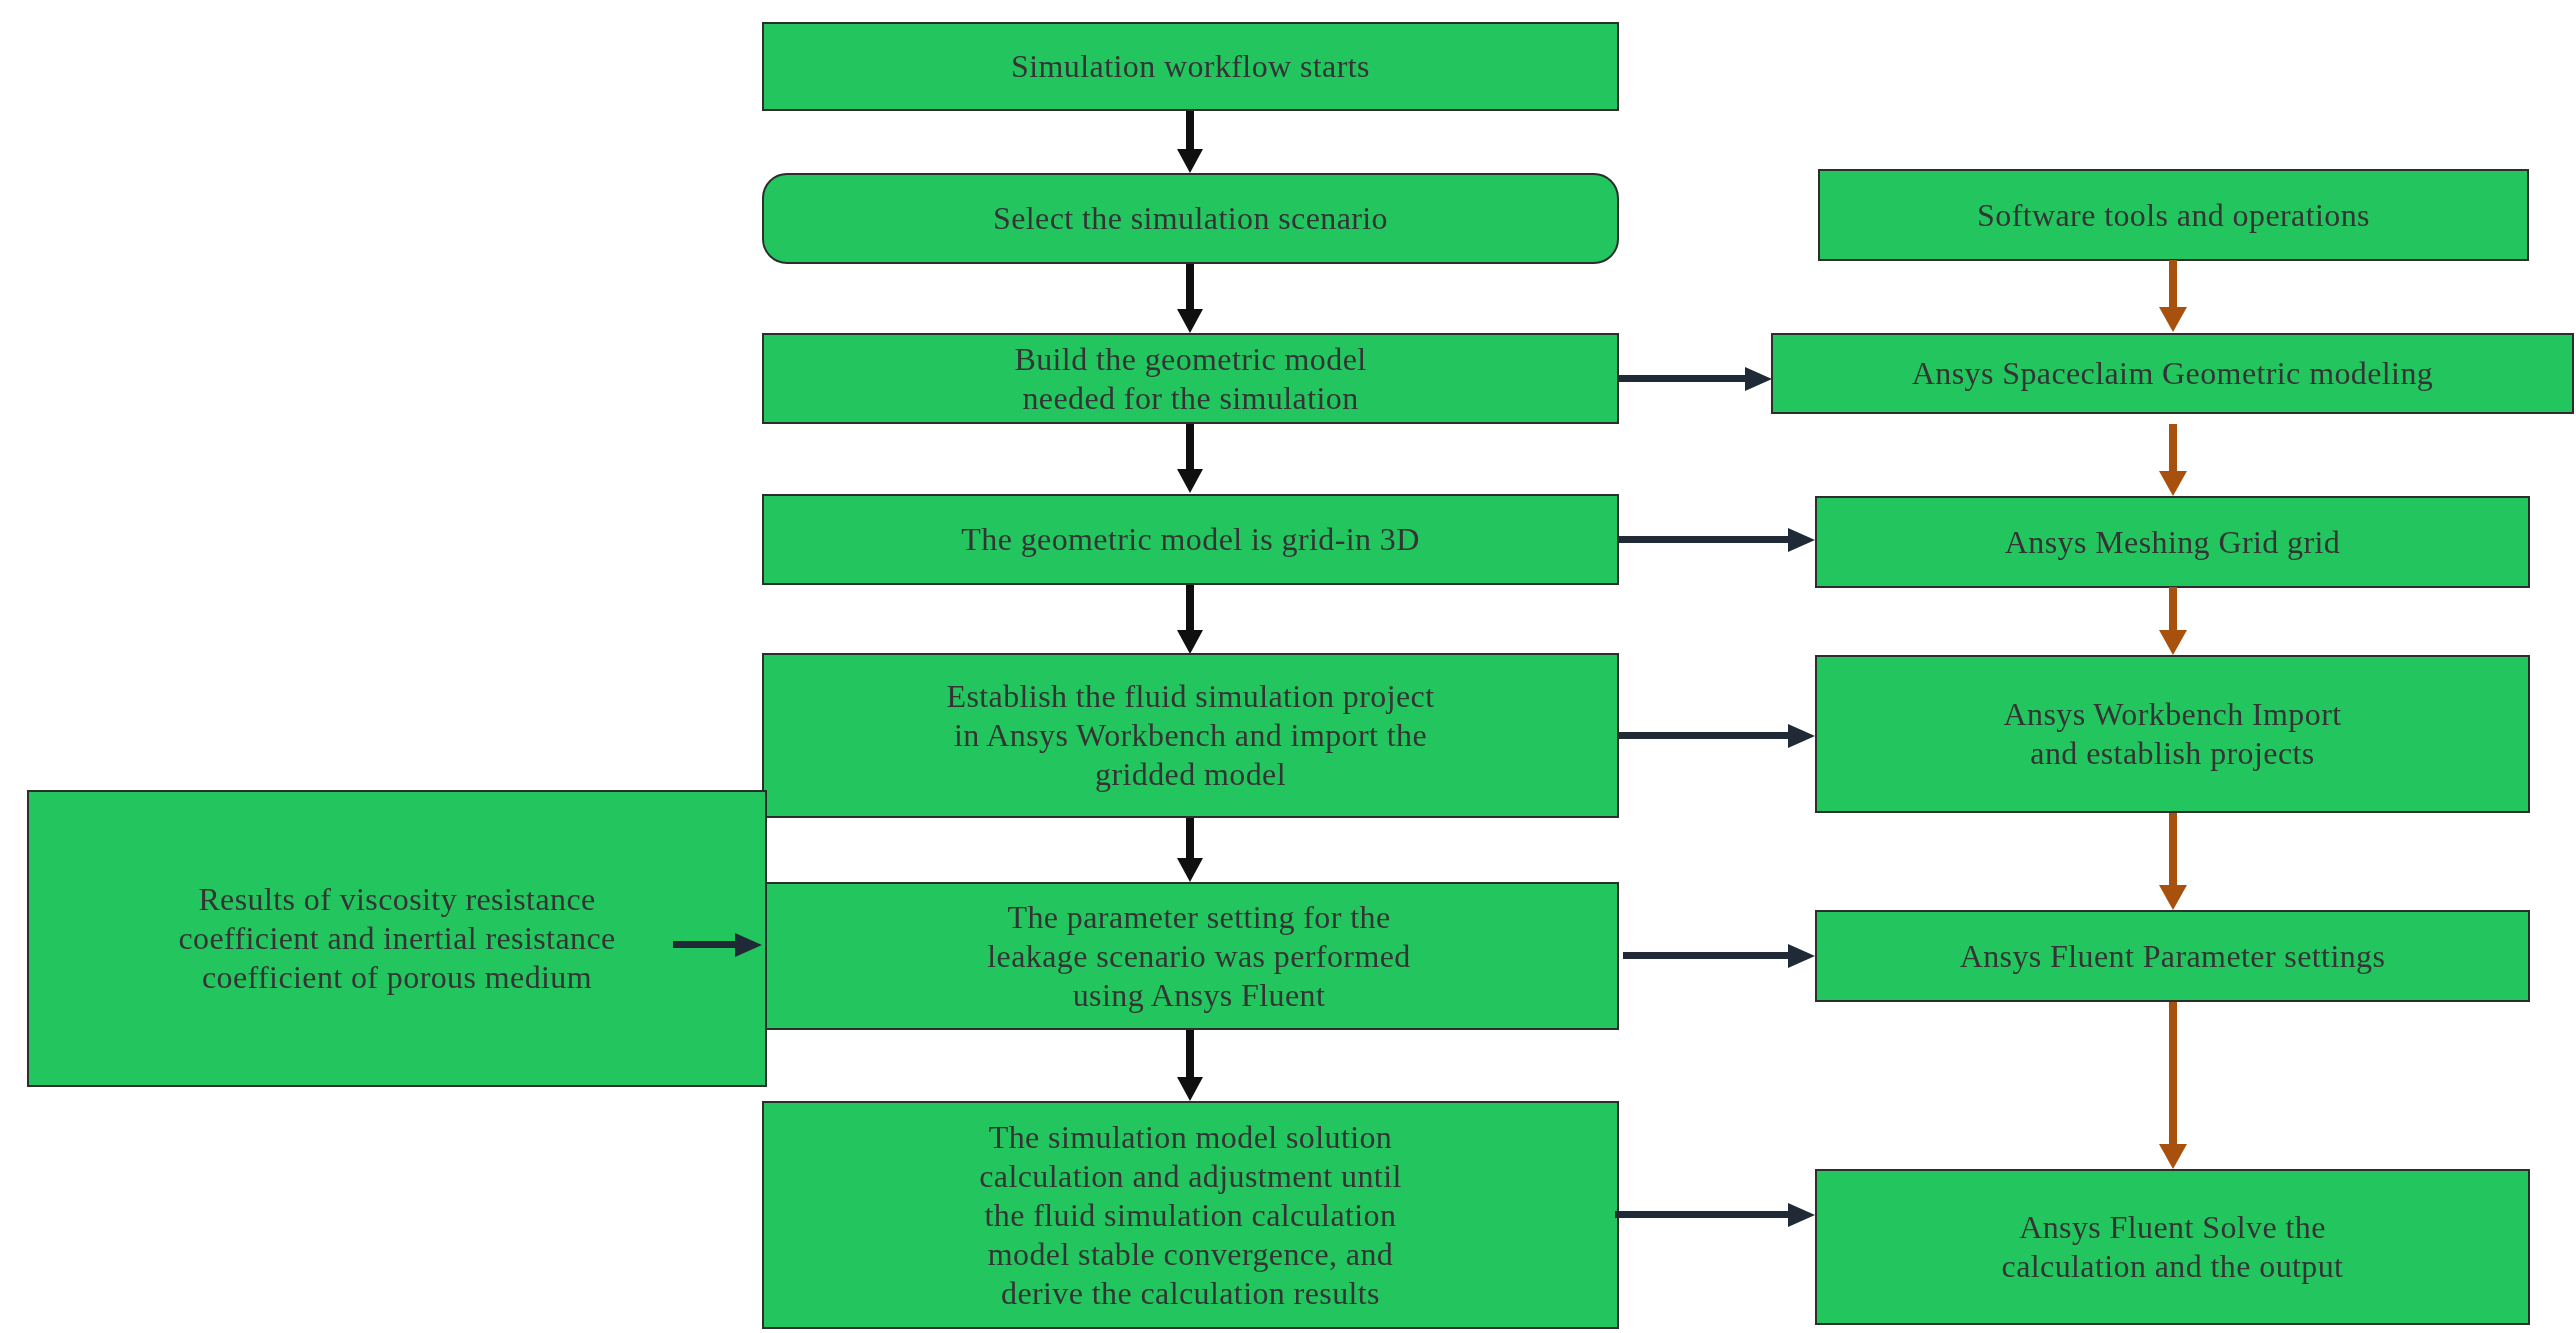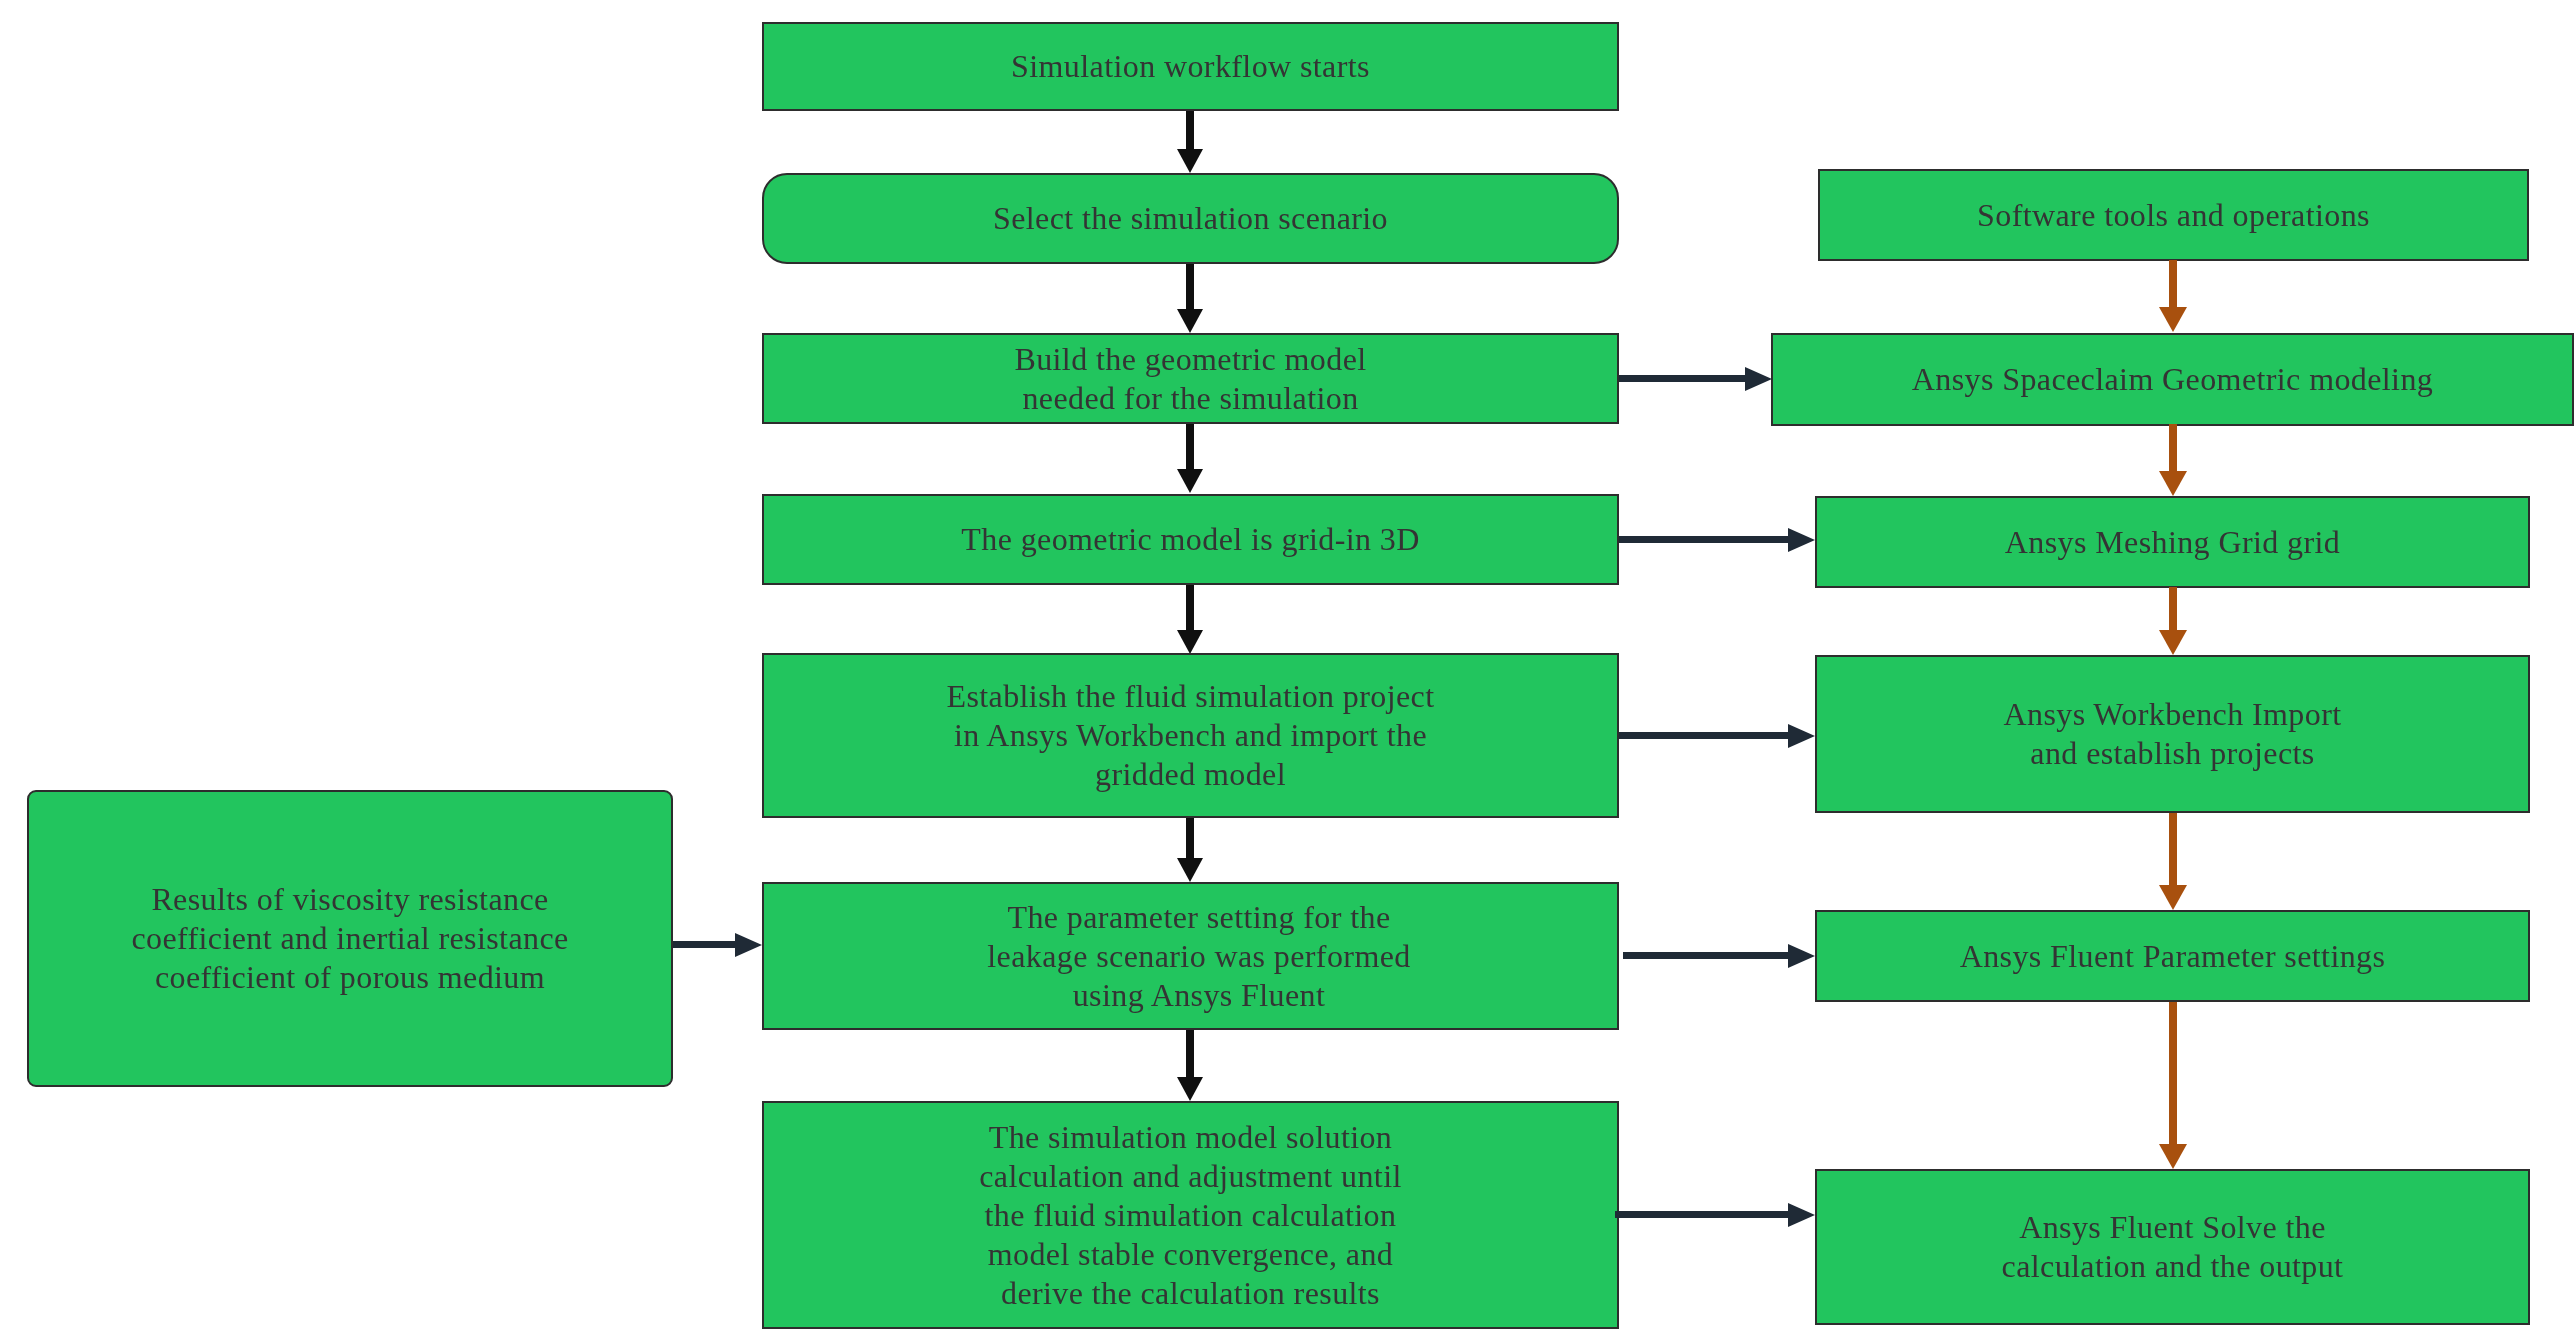--- a/index.html
+++ b/index.html
@@ -148,21 +148,21 @@
 the fluid simulation calculation
 model stable convergence, and
 derive the calculation results</span>
   </div>
 
   <div class="varrow soft" style="left:2159px; top:260px; height:72px;">
       <div class="stem"></div>
       <div class="head"></div>
     </div>
 
-  <div class="box" style="left:1771px; top:333px; width:803px; height:93px;">
+  <div class="box" style="left:1771px; top:333px; width:803px; height:81px;">
     <span class="label">Ansys Spaceclaim Geometric modeling</span>
   </div>
 
   <div class="varrow soft" style="left:2159px; top:424px; height:72px;">
       <div class="stem"></div>
       <div class="head"></div>
     </div>
 
   <div class="box" style="left:1815px; top:496px; width:715px; height:92px;">
     <span class="label">Ansys Meshing Grid grid</span>
@@ -190,21 +190,21 @@
   <div class="varrow soft" style="left:2159px; top:1002px; height:167px;">
       <div class="stem"></div>
       <div class="head"></div>
     </div>
 
   <div class="box block-left" style="left:1815px; top:1169px; width:715px; height:156px;">
     <span class="label">Ansys Fluent Solve the
 calculation and the output</span>
   </div>
 
-  <div class="box block-left" style="left:27px; top:790px; width:646px; height:297px;border-radius:9px;">
+  <div class="box block-left" style="left:27px; top:790px; width:740px; height:297px;">
     <span class="label">Results of viscosity resistance
 coefficient and inertial resistance
 coefficient of porous medium</span>
   </div>
 
   <div class="harrow" style="left:673px; top:932px; width:89px;">
       <div class="stem"></div>
       <div class="head"></div>
     </div>
 

